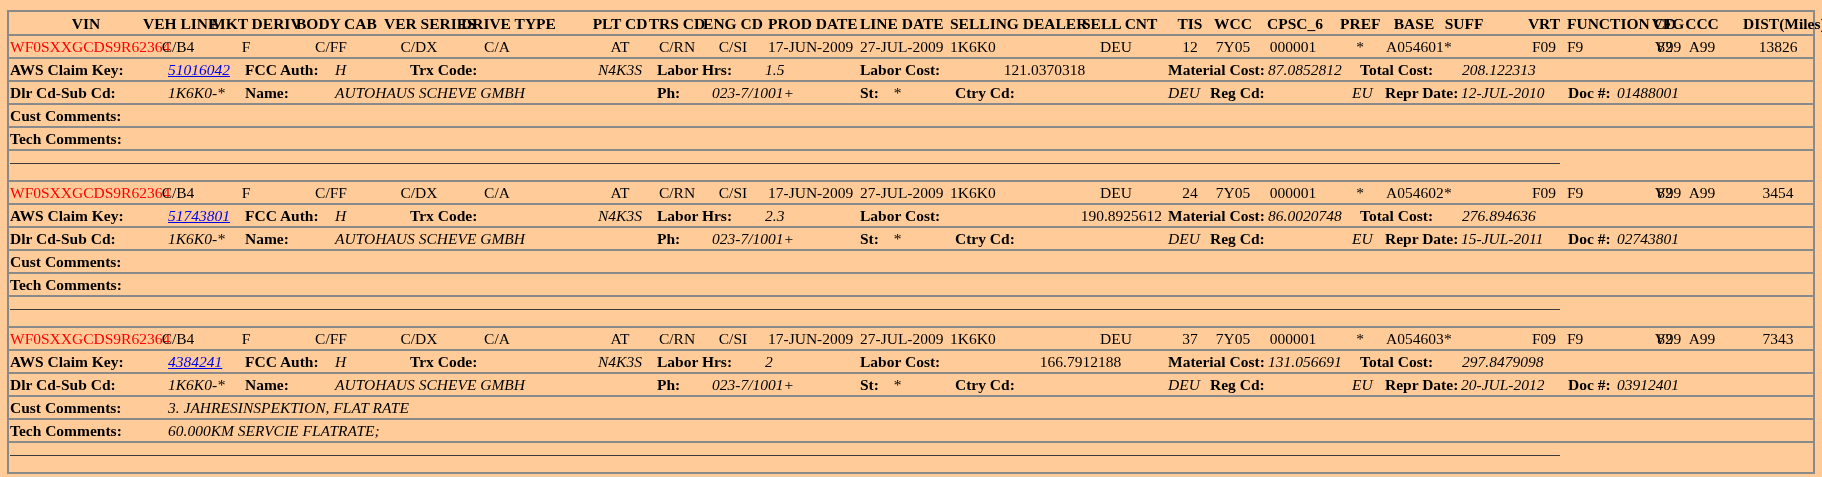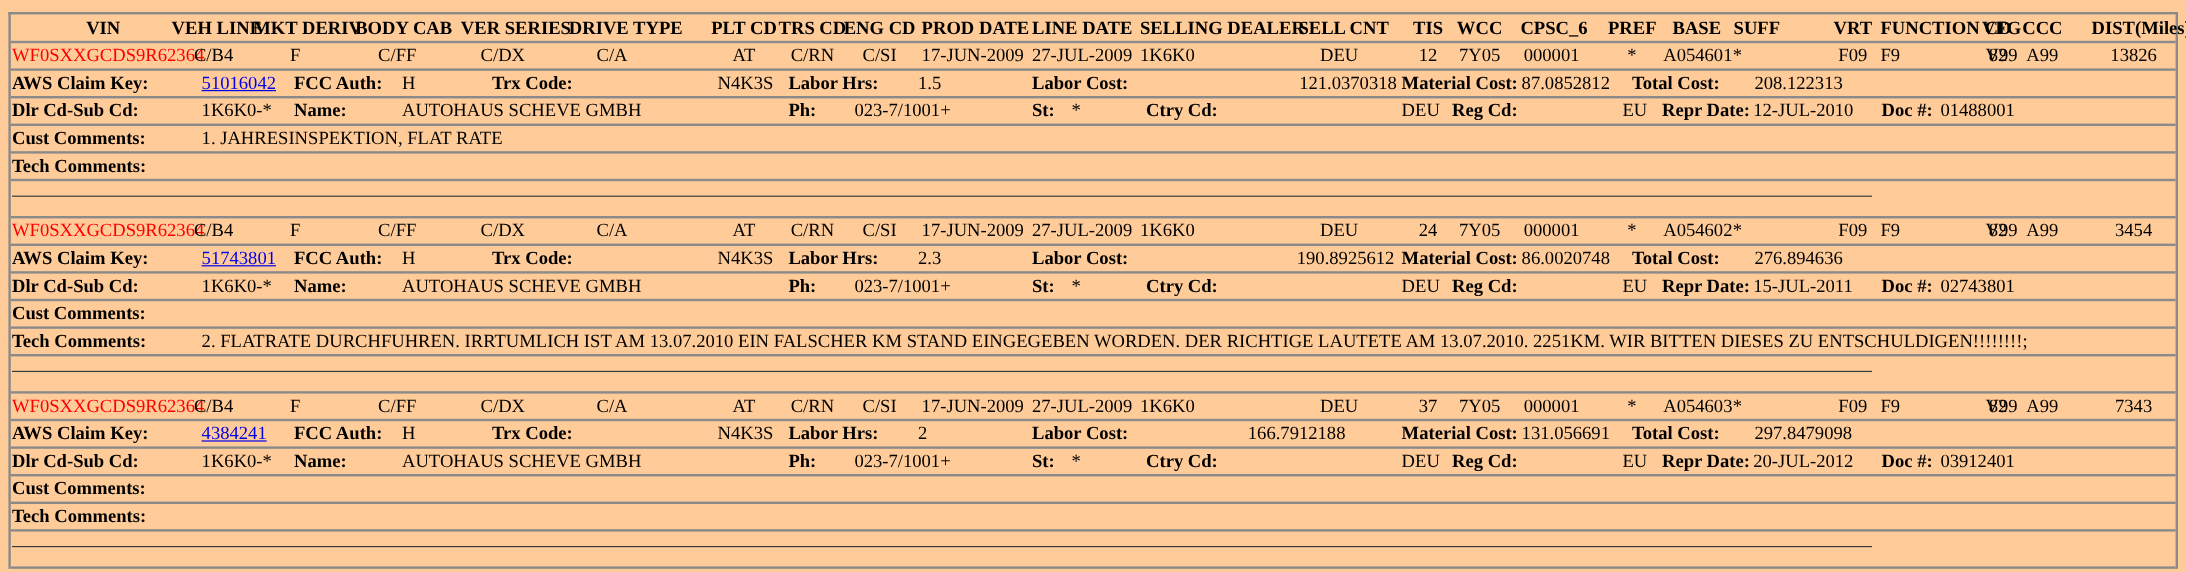--- a/index.html
+++ b/index.html
@@ -22,27 +22,27 @@
     border:2px solid var(--grid);border-bottom:none;
   }
   .row{position:relative;height:21px;border-bottom:2px solid var(--grid);}
   .row.hdr{height:22px;}
   .hdr .cell{font-weight:bold;}
   .row.sep{height:29px;}
   .sep .hr{position:absolute;left:1px;top:12px;width:1550px;height:1px;background:var(--sep);}
   .cell{position:absolute;top:1px;line-height:20px;white-space:nowrap;text-align:center;}
   .hdr .cell{top:2px;}
   .lbl{font-weight:bold;text-align:left;}
-  .val{text-align:right;}
+  .val{text-align:right;font-style:italic;}
   .lft{text-align:left;}
   .vin{color:var(--vin);}
   .link{color:var(--link);text-decoration:underline;cursor:pointer;}
   
   .c0{left:1px;width:152px}   .c1{left:134px;width:70px}  .c2{left:202px;width:70px}
-  .c3{left:287px;width:70px}  .c4{left:375px;width:70px}  .c5{left:465px;width:72px}
+  .c3{left:287px;width:70px}  .c4{left:375px;width:70px}  .c5{left:452px;width:72px}
   .c6{left:579px;width:64px}  .c7{left:636px;width:64px}  .c8{left:692px;width:64px}
   .c9{left:759px;width:80px}  .c10{left:851px;width:80px} .c11{left:941px;width:122px}
   .c12{left:1073px;width:68px}.c13{left:1159px;width:44px}.c14{left:1202px;width:44px}
   .c15{left:1258px;width:52px}.c16{left:1331px;width:40px}.c17{left:1377px;width:56px}
   .c18{left:1435px;width:40px}.c19{left:1517px;width:36px}.c20{left:1558px;width:66px}
   .c21{left:1641px;width:36px}.c22{left:1675px;width:36px}.c23{left:1638px;width:36px}
   .c24{left:1734px;width:70px}
 </style>
 </head>
 <body>
@@ -110,21 +110,21 @@
     <div class="row">
       <span class="cell lbl" style="left:1px">AWS Claim Key:</span>
       <a class="cell link val" style="left:159px" href="#">51016042</a>
       <span class="cell lbl" style="left:236px">FCC Auth:</span>
       <span class="cell val" style="left:326px">H</span>
       <span class="cell lbl" style="left:401px">Trx Code:</span>
       <span class="cell val" style="left:589px">N4K3S</span>
       <span class="cell lbl" style="left:648px">Labor Hrs:</span>
       <span class="cell val" style="left:756px">1.5</span>
       <span class="cell lbl" style="left:851px">Labor Cost:</span>
-      <span class="cell" style="left:992px;width:163px;text-align:right">121.0370318</span>
+      <span class="cell" style="left:954px;width:163px;">121.0370318</span>
       <span class="cell lbl" style="left:1159px">Material Cost:</span>
       <span class="cell val" style="left:1259px">87.0852812</span>
       <span class="cell lbl" style="left:1351px">Total Cost:</span>
       <span class="cell val" style="left:1453px">208.122313</span>
     </div>
 
     <div class="row">
       <span class="cell lbl" style="left:1px">Dlr Cd-Sub Cd:</span>
       <span class="cell val" style="left:159px">1K6K0-*</span>
       <span class="cell lbl" style="left:236px">Name:</span>
@@ -138,21 +138,20 @@
       <span class="cell lbl" style="left:1201px">Reg Cd:</span>
       <span class="cell val" style="left:1343px">EU</span>
       <span class="cell lbl" style="left:1376px">Repr Date:</span>
       <span class="cell val" style="left:1452px">12-JUL-2010</span>
       <span class="cell lbl" style="left:1559px">Doc #:</span>
       <span class="cell val" style="left:1608px">01488001</span>
     </div>
 
     <div class="row">
       <span class="cell lbl" style="left:1px">Cust Comments:</span>
-      <span class="cell val" style="left:159px">1. JAHRESINSPEKTION, FLAT RATE</span>
     </div>
 
     <div class="row">
       <span class="cell lbl" style="left:1px">Tech Comments:</span>
     </div>
 
     <div class="row sep">
       <div class="hr"></div>
     </div>
 
@@ -223,21 +222,20 @@
       <span class="cell lbl" style="left:1559px">Doc #:</span>
       <span class="cell val" style="left:1608px">02743801</span>
     </div>
 
     <div class="row">
       <span class="cell lbl" style="left:1px">Cust Comments:</span>
     </div>
 
     <div class="row">
       <span class="cell lbl" style="left:1px">Tech Comments:</span>
-      <span class="cell val" style="left:159px">2. FLATRATE DURCHFUHREN. IRRTUMLICH IST AM 13.07.2010 EIN FALSCHER KM STAND EINGEGEBEN WORDEN. DER RICHTIGE LAUTETE AM 13.07.2010. 2251KM. WIR BITTEN DIESES ZU ENTSCHULDIGEN!!!!!!!!;</span>
     </div>
 
     <div class="row sep">
       <div class="hr"></div>
     </div>
 
   </div>
 
   <div class="block">
 
@@ -300,24 +298,26 @@
       <span class="cell lbl" style="left:1201px">Reg Cd:</span>
       <span class="cell val" style="left:1343px">EU</span>
       <span class="cell lbl" style="left:1376px">Repr Date:</span>
       <span class="cell val" style="left:1452px">20-JUL-2012</span>
       <span class="cell lbl" style="left:1559px">Doc #:</span>
       <span class="cell val" style="left:1608px">03912401</span>
     </div>
 
     <div class="row">
       <span class="cell lbl" style="left:1px">Cust Comments:</span>
+      <span class="cell val" style="left:159px">3. JAHRESINSPEKTION, FLAT RATE</span>
     </div>
 
     <div class="row">
       <span class="cell lbl" style="left:1px">Tech Comments:</span>
+      <span class="cell val" style="left:159px">60.000KM SERVCIE FLATRATE;</span>
     </div>
 
     <div class="row sep">
       <div class="hr"></div>
     </div>
 
   </div>
 
 </div>
 

